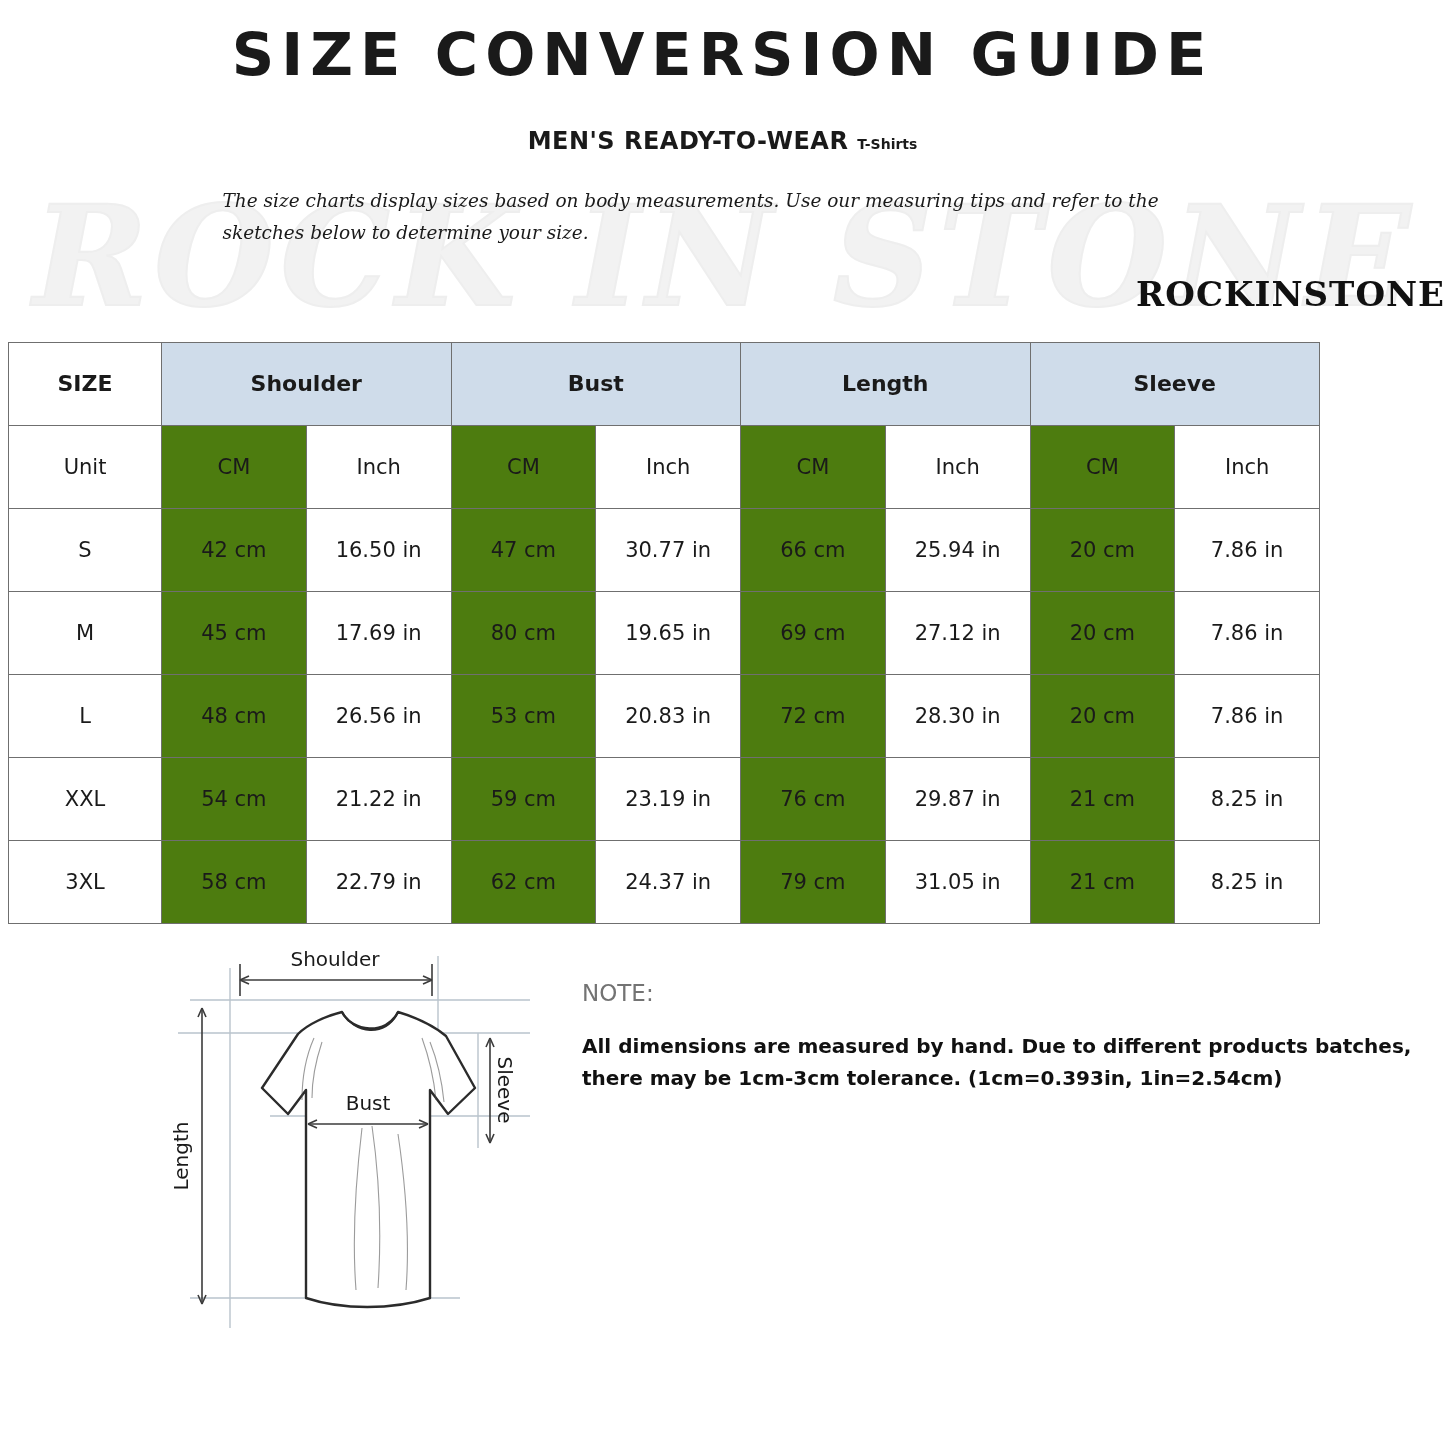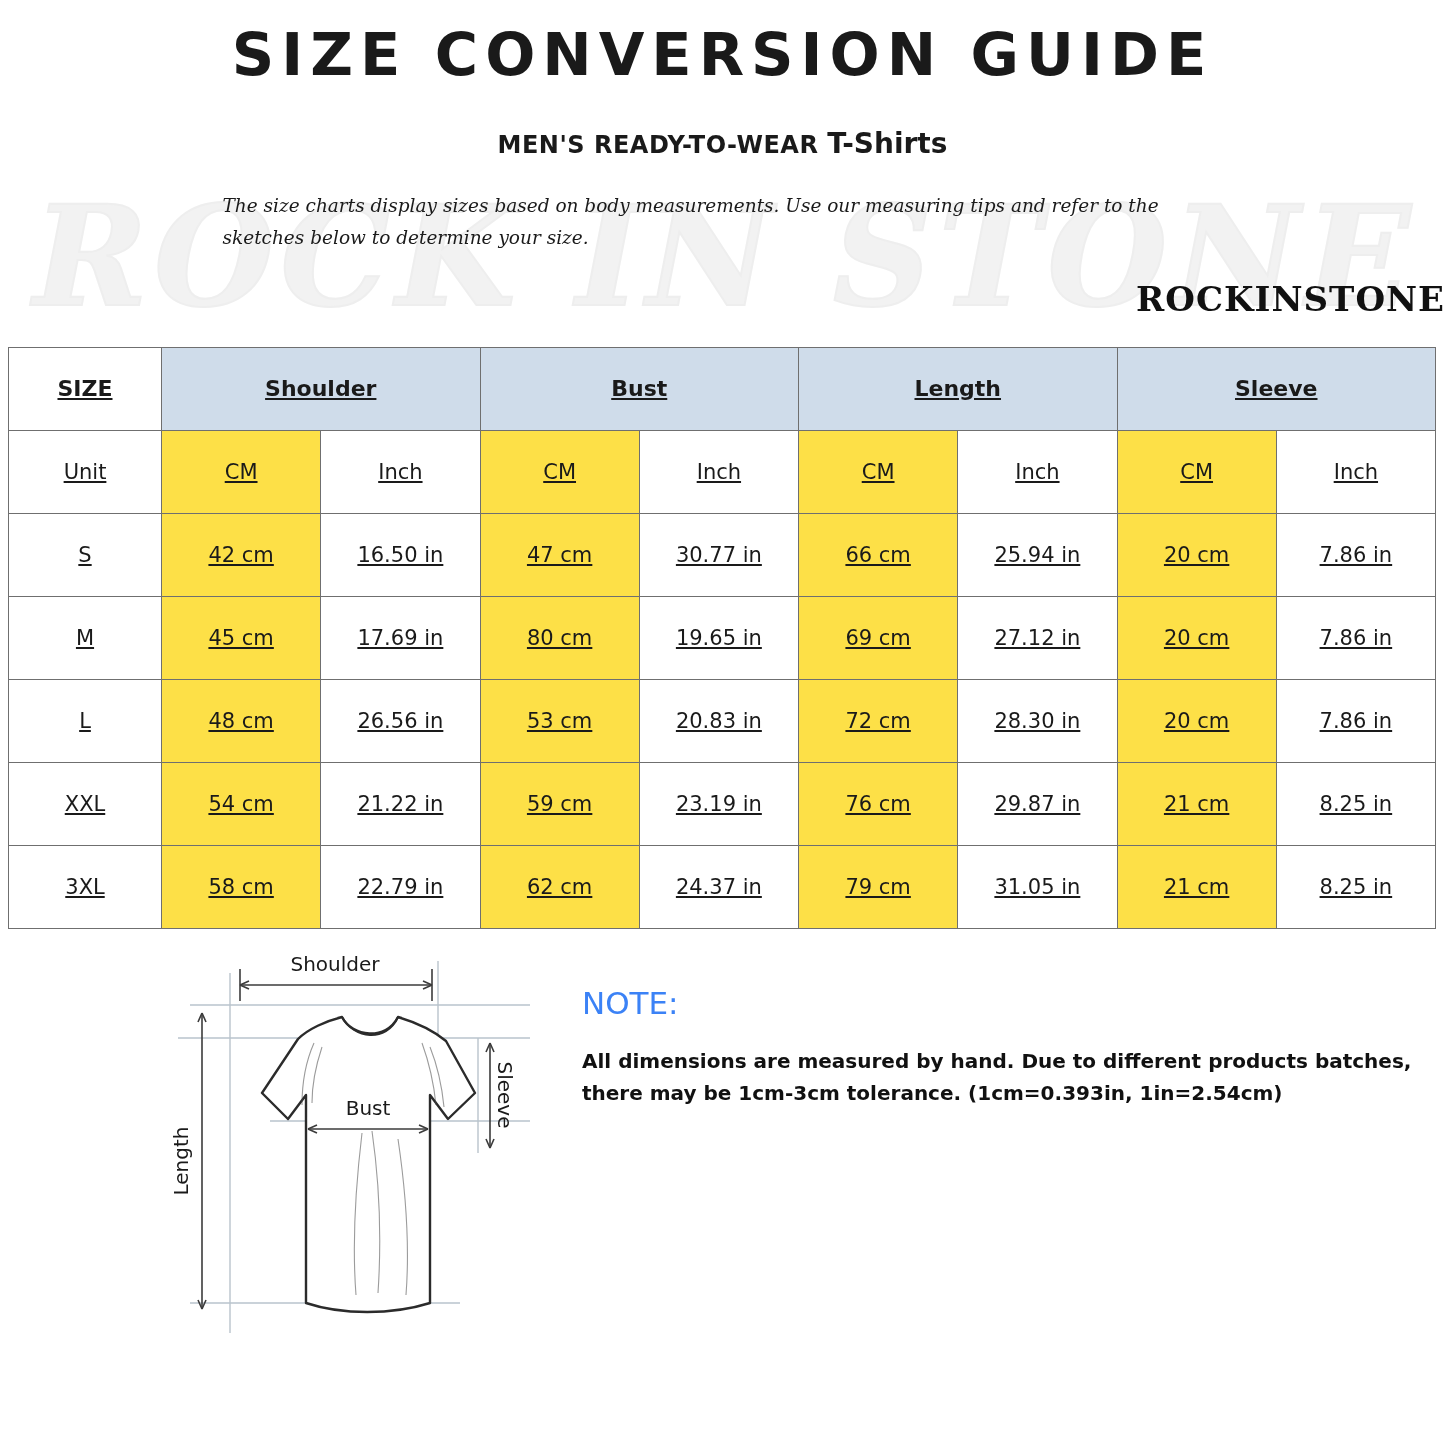--- a/index.html
+++ b/index.html
@@ -53,21 +53,21 @@
   }
   .subtitle {
     text-align: center;
     font-weight: bold;
     font-size: 24px;
     letter-spacing: 0.5px;
     margin: 38px 0 0 0;
     color: #1a1a1a;
   }
   .subtitle .sub-em {
-    font-size: 28px;
+    font-size: 14px;
     letter-spacing: 0px;
   }
   .intro {
     margin: 30px auto 0 auto;
     width: 1000px;
     text-align: left;
     font-family: "DejaVu Serif", serif;
     font-style: italic;
     font-size: 18.5px;
     line-height: 1.75;
@@ -82,65 +82,64 @@
     margin: 24px 0 0 0;
     color: #111111;
   }
 
   
   .table-wrap {
     margin: 28px 8px 0 8px;
   }
   table.size-table {
     border-collapse: collapse;
-    width: 1428px;
+    width: 1312px;
     table-layout: fixed;
-    text-decoration: underline;
   }
   table.size-table th,
   table.size-table td {
     border: 1px solid #6f6f6f;
     text-align: center;
     font-size: 21px;
     font-weight: normal;
     color: #1a1a1a;
     height: 82px;
     padding: 0;
   }
   table.size-table thead th {
     font-weight: bold;
     font-size: 22px;
   }
   .col-size { width: 152px; }
   .col-num  { width: 159px; }
-  .shade { background: #fde047; }
+  .shade { background: #4d7c0f; }
   .hdr-shade { background: #cfdcea; }
   .unit-row td { font-size: 21px; }
 
   
   .bottom {
     display: flex;
     margin: 14px 0 0 0;
     align-items: flex-start;
   }
   .diagram {
     width: 430px;
     margin-left: 130px;
     position: relative;
   }
   .note {
     margin-left: 22px;
     width: 830px;
     padding-top: 42px;
   }
   .note-title {
-    font-size: 31px;
+    font-size: 23px;
     font-weight: normal;
     margin-bottom: 24px;
-    color: #3b82f6;
+    color: #737373;
   }
   .note-body {
     font-size: 20px;
     line-height: 1.62;
     font-weight: bold;
     color: #111;
   }
 </style>
 </head>
 <body>

